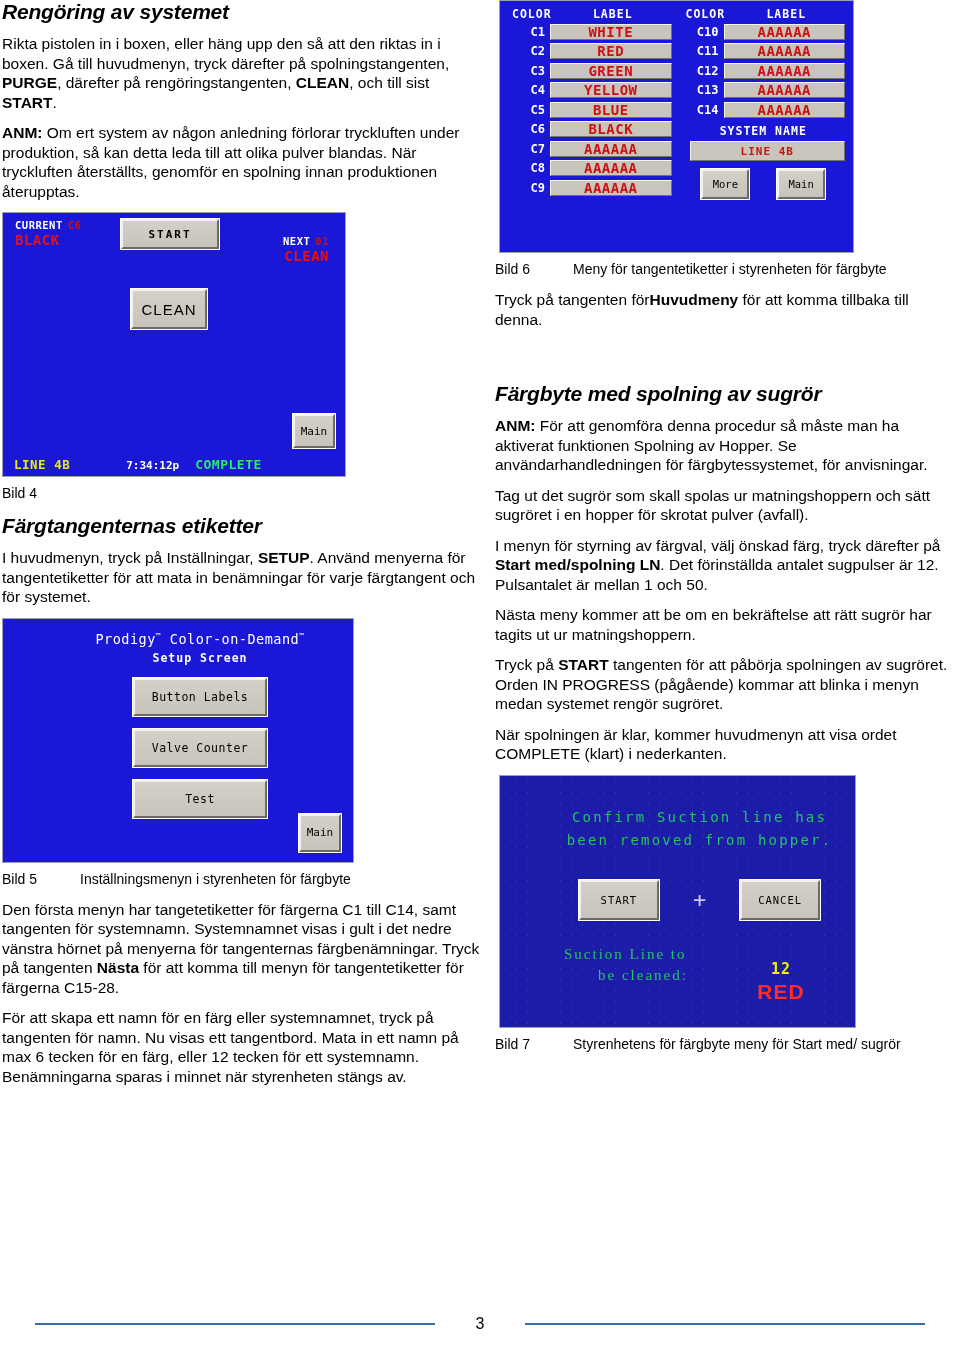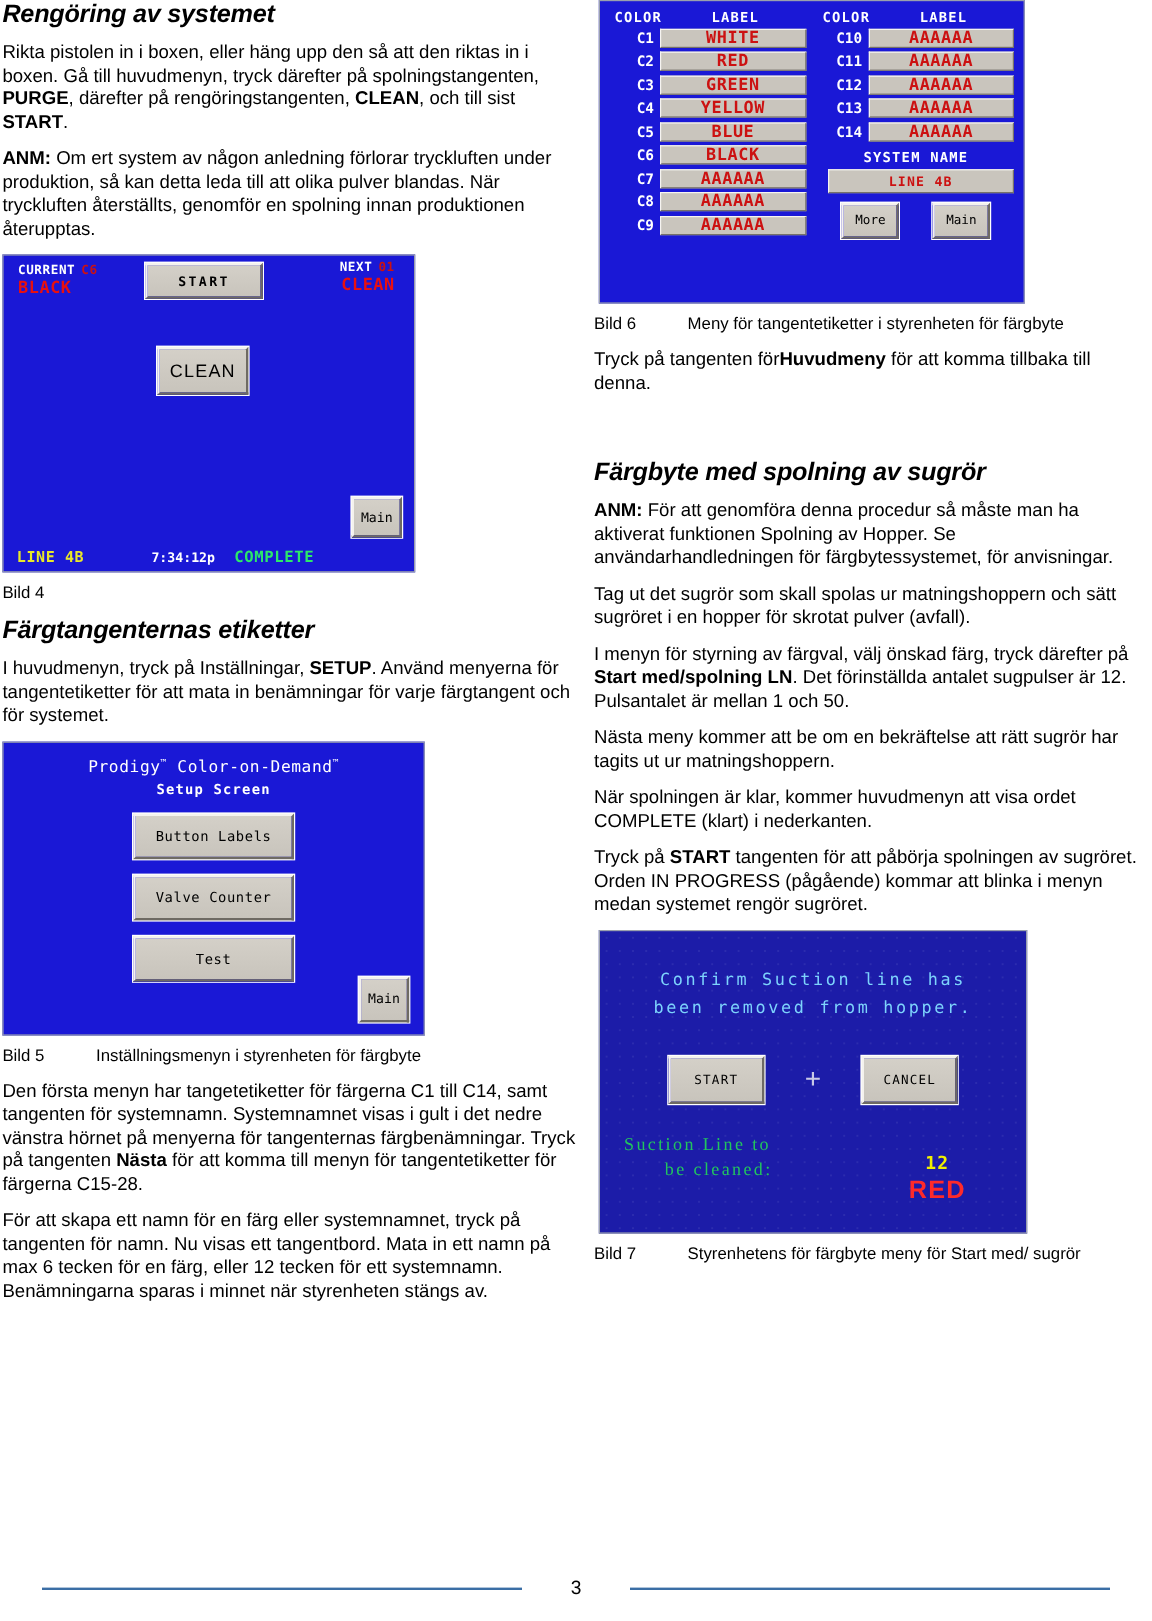--- a/index.html
+++ b/index.html
@@ -62,20 +62,21 @@
   .caption .cap-txt { flex: 1 1 auto; }
 
   
   .screen {
     background: #1A18D6;
     position: relative;
     box-sizing: border-box;
     font-family: "DejaVu Sans Mono", monospace;
     border: 1px solid #9aa0ad;
     overflow: hidden;
+    padding-left: 44px;
   }
   .scr-btn {
     background: linear-gradient(#d4d0c8, #c8c4bc);
     border-top: 2px solid #f4f2ee;
     border-left: 2px solid #f4f2ee;
     border-right: 2px solid #6e6a63;
     border-bottom: 2px solid #6e6a63;
     box-shadow: 0 0 0 1px #ffffff;
     color: #000;
     display: flex;
@@ -177,21 +178,21 @@
   }
 
   
   #screen-bild4 {
     width: 344px;
     height: 265px;
     margin: 6px 0 0 0;
   }
   .b4-top { position: absolute; left: 0; top: 4px; width: 100%; height: 46px; }
   .b4-cur { position: absolute; left: 12px; top: 2px; }
-  .b4-next { position: absolute; right: 16px; top: 0; text-align: right; }
+  .b4-next { position: absolute; right: 16px; top: 18px; text-align: right; }
   .b4-hdr {
     font-size: 10.5px;
     font-weight: bold;
     color: #ffffff;
     letter-spacing: 0.5px;
   }
   .b4-hdr .num { color: #cc1111; margin-left: 5px; }
   .b4-val {
     font-size: 14px;
     font-weight: bold;
@@ -292,21 +293,21 @@
     content: "";
     position: absolute;
     inset: 0;
     background-image:
       radial-gradient(circle, rgba(255,255,255,0.16) 0.5px, transparent 0.6px);
     background-size: 11px 11px;
     pointer-events: none;
   }
   .b7-msg {
     position: relative;
-    color: #7dd3fc;
+    color: #22c55e;
     font-size: 14px;
     text-align: center;
     letter-spacing: 2.2px;
     line-height: 23px;
     margin-top: 30px;
     padding: 0 12px;
   }
   .b7-btns {
     position: relative;
     display: flex;
@@ -538,22 +539,22 @@
 
     <p class="body"><span>Tryck på tangenten för</span><b>Huvudmeny</b><span> för att komma tillbaka till denna.</span></p>
 
     <div style="height:42px"></div>
 
     <h2 class="sec">Färgbyte med spolning av sugrör</h2>
     <p class="body"><b>ANM:</b><span>  För att genomföra denna procedur så måste man ha aktiverat funktionen Spolning av Hopper.  Se användarhandledningen för färgbytessystemet, för anvisningar.</span></p>
     <p class="body"><span>Tag ut det sugrör som skall spolas ur matningshoppern och sätt sugröret i en hopper för skrotat pulver (avfall).</span></p>
     <p class="body"><span>I menyn för styrning av färgval, välj önskad färg, tryck därefter på </span><b>Start med/spolning LN</b><span>.  Det förinställda antalet sugpulser är 12. Pulsantalet är mellan 1 och 50.</span></p>
     <p class="body"><span>Nästa meny kommer att be om en bekräftelse att rätt sugrör har tagits ut ur matningshoppern.</span></p>
+    <p class="body"><span>Tryck på </span><b>START</b><span> tangenten för att påbörja spolningen av sugröret.  Orden IN PROGRESS  (pågående) kommar att blinka i menyn medan systemet rengör sugröret.</span></p>
     <p class="body"><span>När spolningen är klar, kommer huvudmenyn att visa ordet COMPLETE (klart) i nederkanten.</span></p>
-    <p class="body"><span>Tryck på </span><b>START</b><span> tangenten för att påbörja spolningen av sugröret.  Orden IN PROGRESS  (pågående) kommar att blinka i menyn medan systemet rengör sugröret.</span></p>
 
     <div class="screen" id="screen-bild7">
       <div class="b7-msg">
         <div>Confirm Suction line has</div>
         <div>been removed from hopper.</div>
       </div>
       <div class="b7-btns">
         <div class="scr-btn">START</div>
         <div class="b7-plus">+</div>
         <div class="scr-btn">CANCEL</div>

